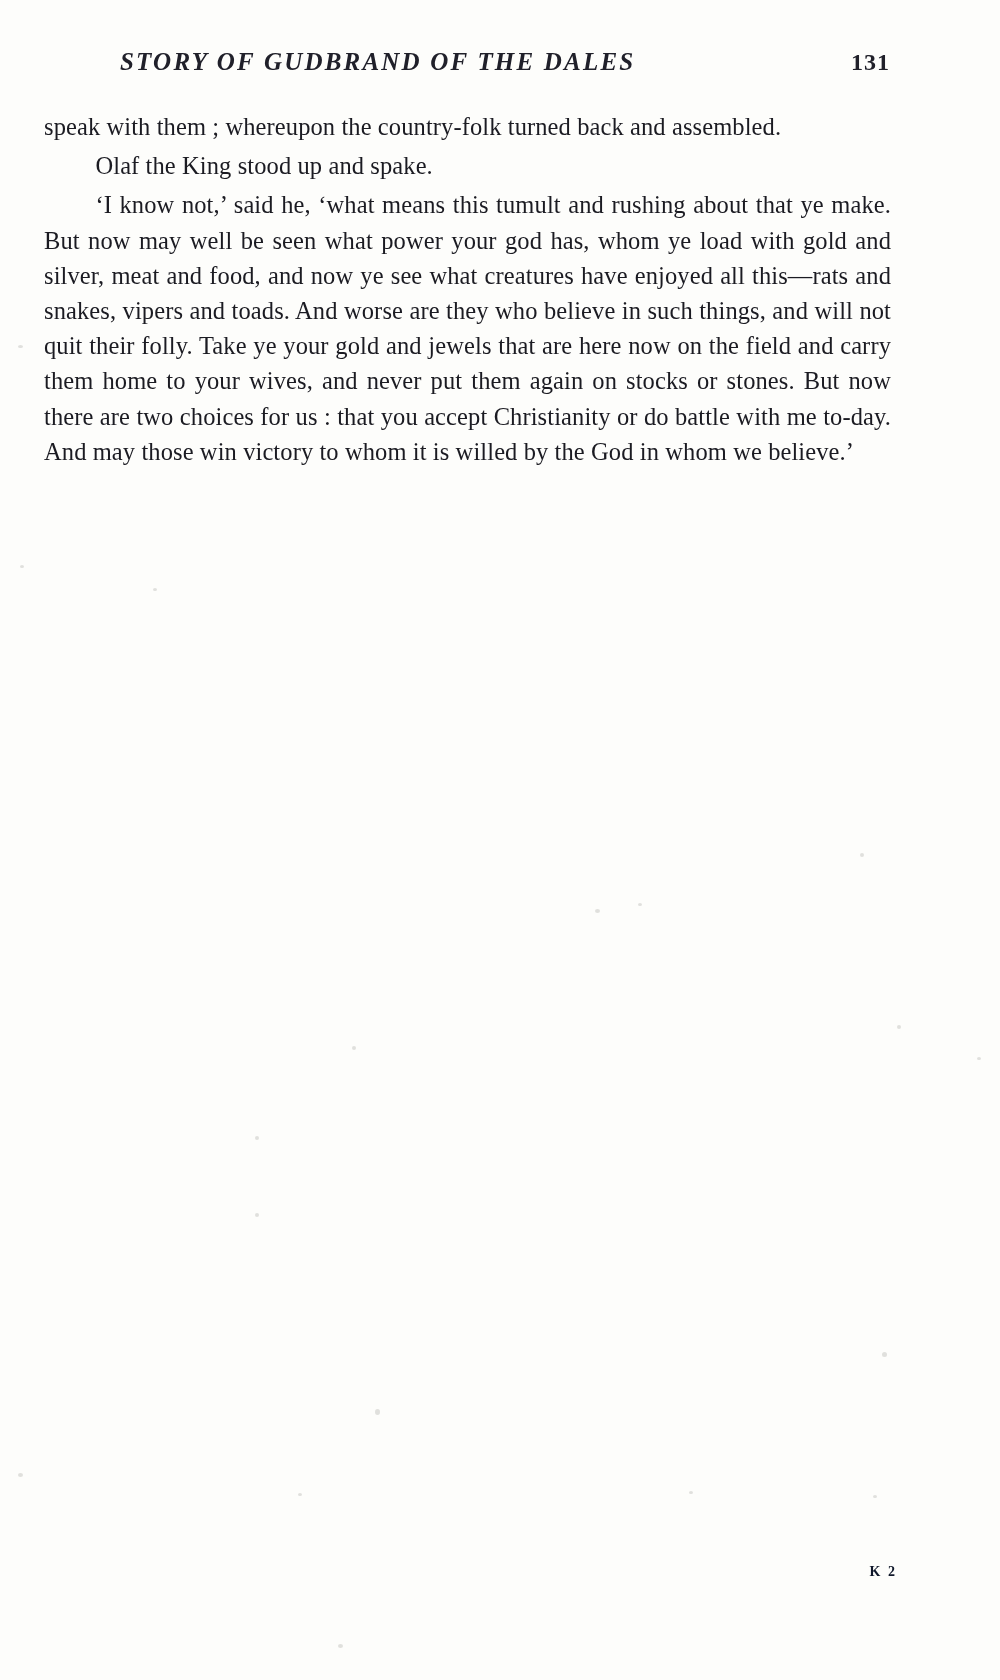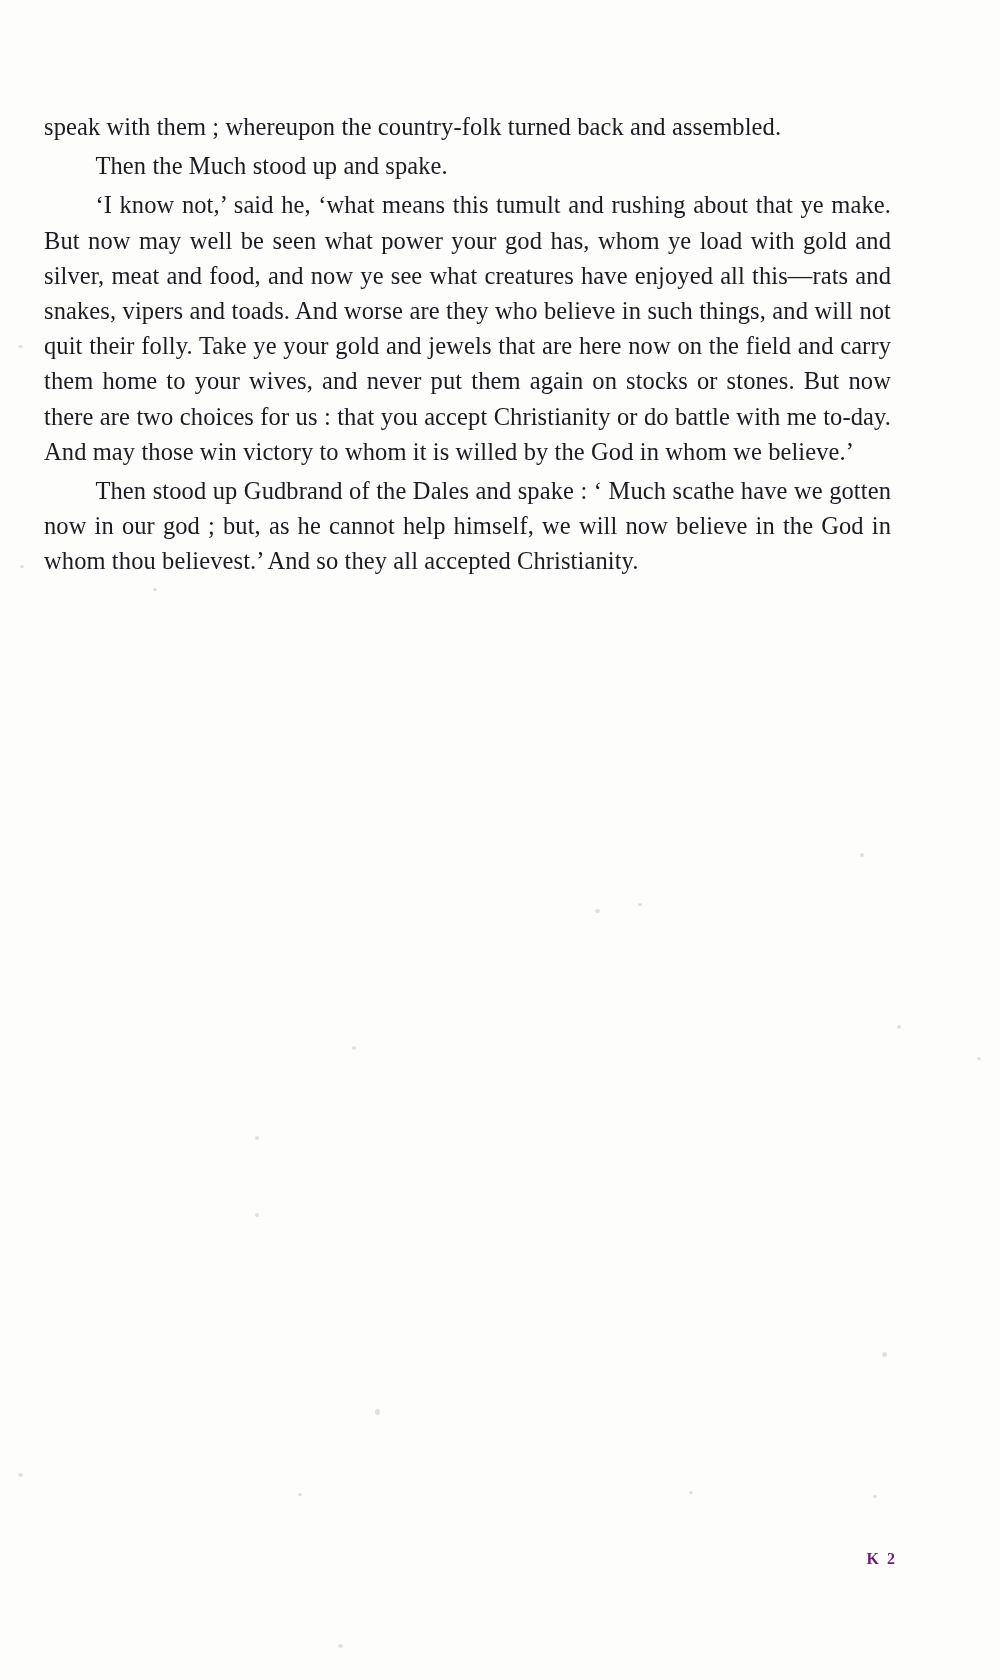--- a/index.html
+++ b/index.html
@@ -62,44 +62,47 @@
   }
   .para.indent {
     text-indent: 2.1em;
   }
   .para + .para {
     margin-top: 0;
   }
   .signature {
     position: absolute;
     right: 103px;
-    bottom: 112px;
+    bottom: 100px;
     font-weight: bold;
-    font-size: 16px;
+    font-size: 14px;
     letter-spacing: 2px;
-    color: #701a75;
+    color: #0f172a;
   }
   .dust {
     position: absolute;
     background: #c4c4bf;
     border-radius: 50%;
     opacity: .5;
   }
 </style>
 </head>
 <body>
 
 <div class="page">
 
+  <div class="running-head">
+    <span class="title">STORY OF GUDBRAND OF THE DALES</span>
+    <span class="folio">131</span>
+  </div>
 
   <div class="textblock">
     <p class="para">speak with them ; whereupon the country-folk turned back and assembled.</p>
-    <p class="para indent">Then the Much stood up and spake.</p>
+    <p class="para indent">Olaf the King stood up and spake.</p>
     <p class="para indent">‘I know not,’ said he, ‘what means this tumult and rushing about that ye make.   But now may well be seen what power your god has, whom ye load with gold and silver, meat and food, and now ye see what creatures have enjoyed all this—rats and snakes, vipers and toads.   And worse are they who believe in such things, and will not quit their folly.   Take ye your gold and jewels that are here now on the field and carry them home to your wives, and never put them again on stocks or stones.   But now there are two choices for us : that you accept Christianity or do battle with me to-day.   And may those win victory to whom it is willed by the God in whom we believe.’</p>
-    <p class="para indent">Then stood up Gudbrand of the Dales and spake : ‘ Much scathe have we gotten now in our god ; but, as he cannot help himself, we will now believe in the God in whom thou believest.’ And so they all accepted Christianity.</p>
   </div>
 
   <div class="signature">K 2</div>
 
   <div class="dust" style="left:18px;  top:345px;  width:5px;  height:3px;"></div>
   <div class="dust" style="left:20px;  top:565px;  width:4px;  height:3px;"></div>
   <div class="dust" style="left:153px; top:588px;  width:4px;  height:3px;"></div>
   <div class="dust" style="left:860px; top:853px;  width:4px;  height:4px;"></div>
   <div class="dust" style="left:595px; top:909px;  width:5px;  height:4px;"></div>
   <div class="dust" style="left:638px; top:903px;  width:4px;  height:3px;"></div>

